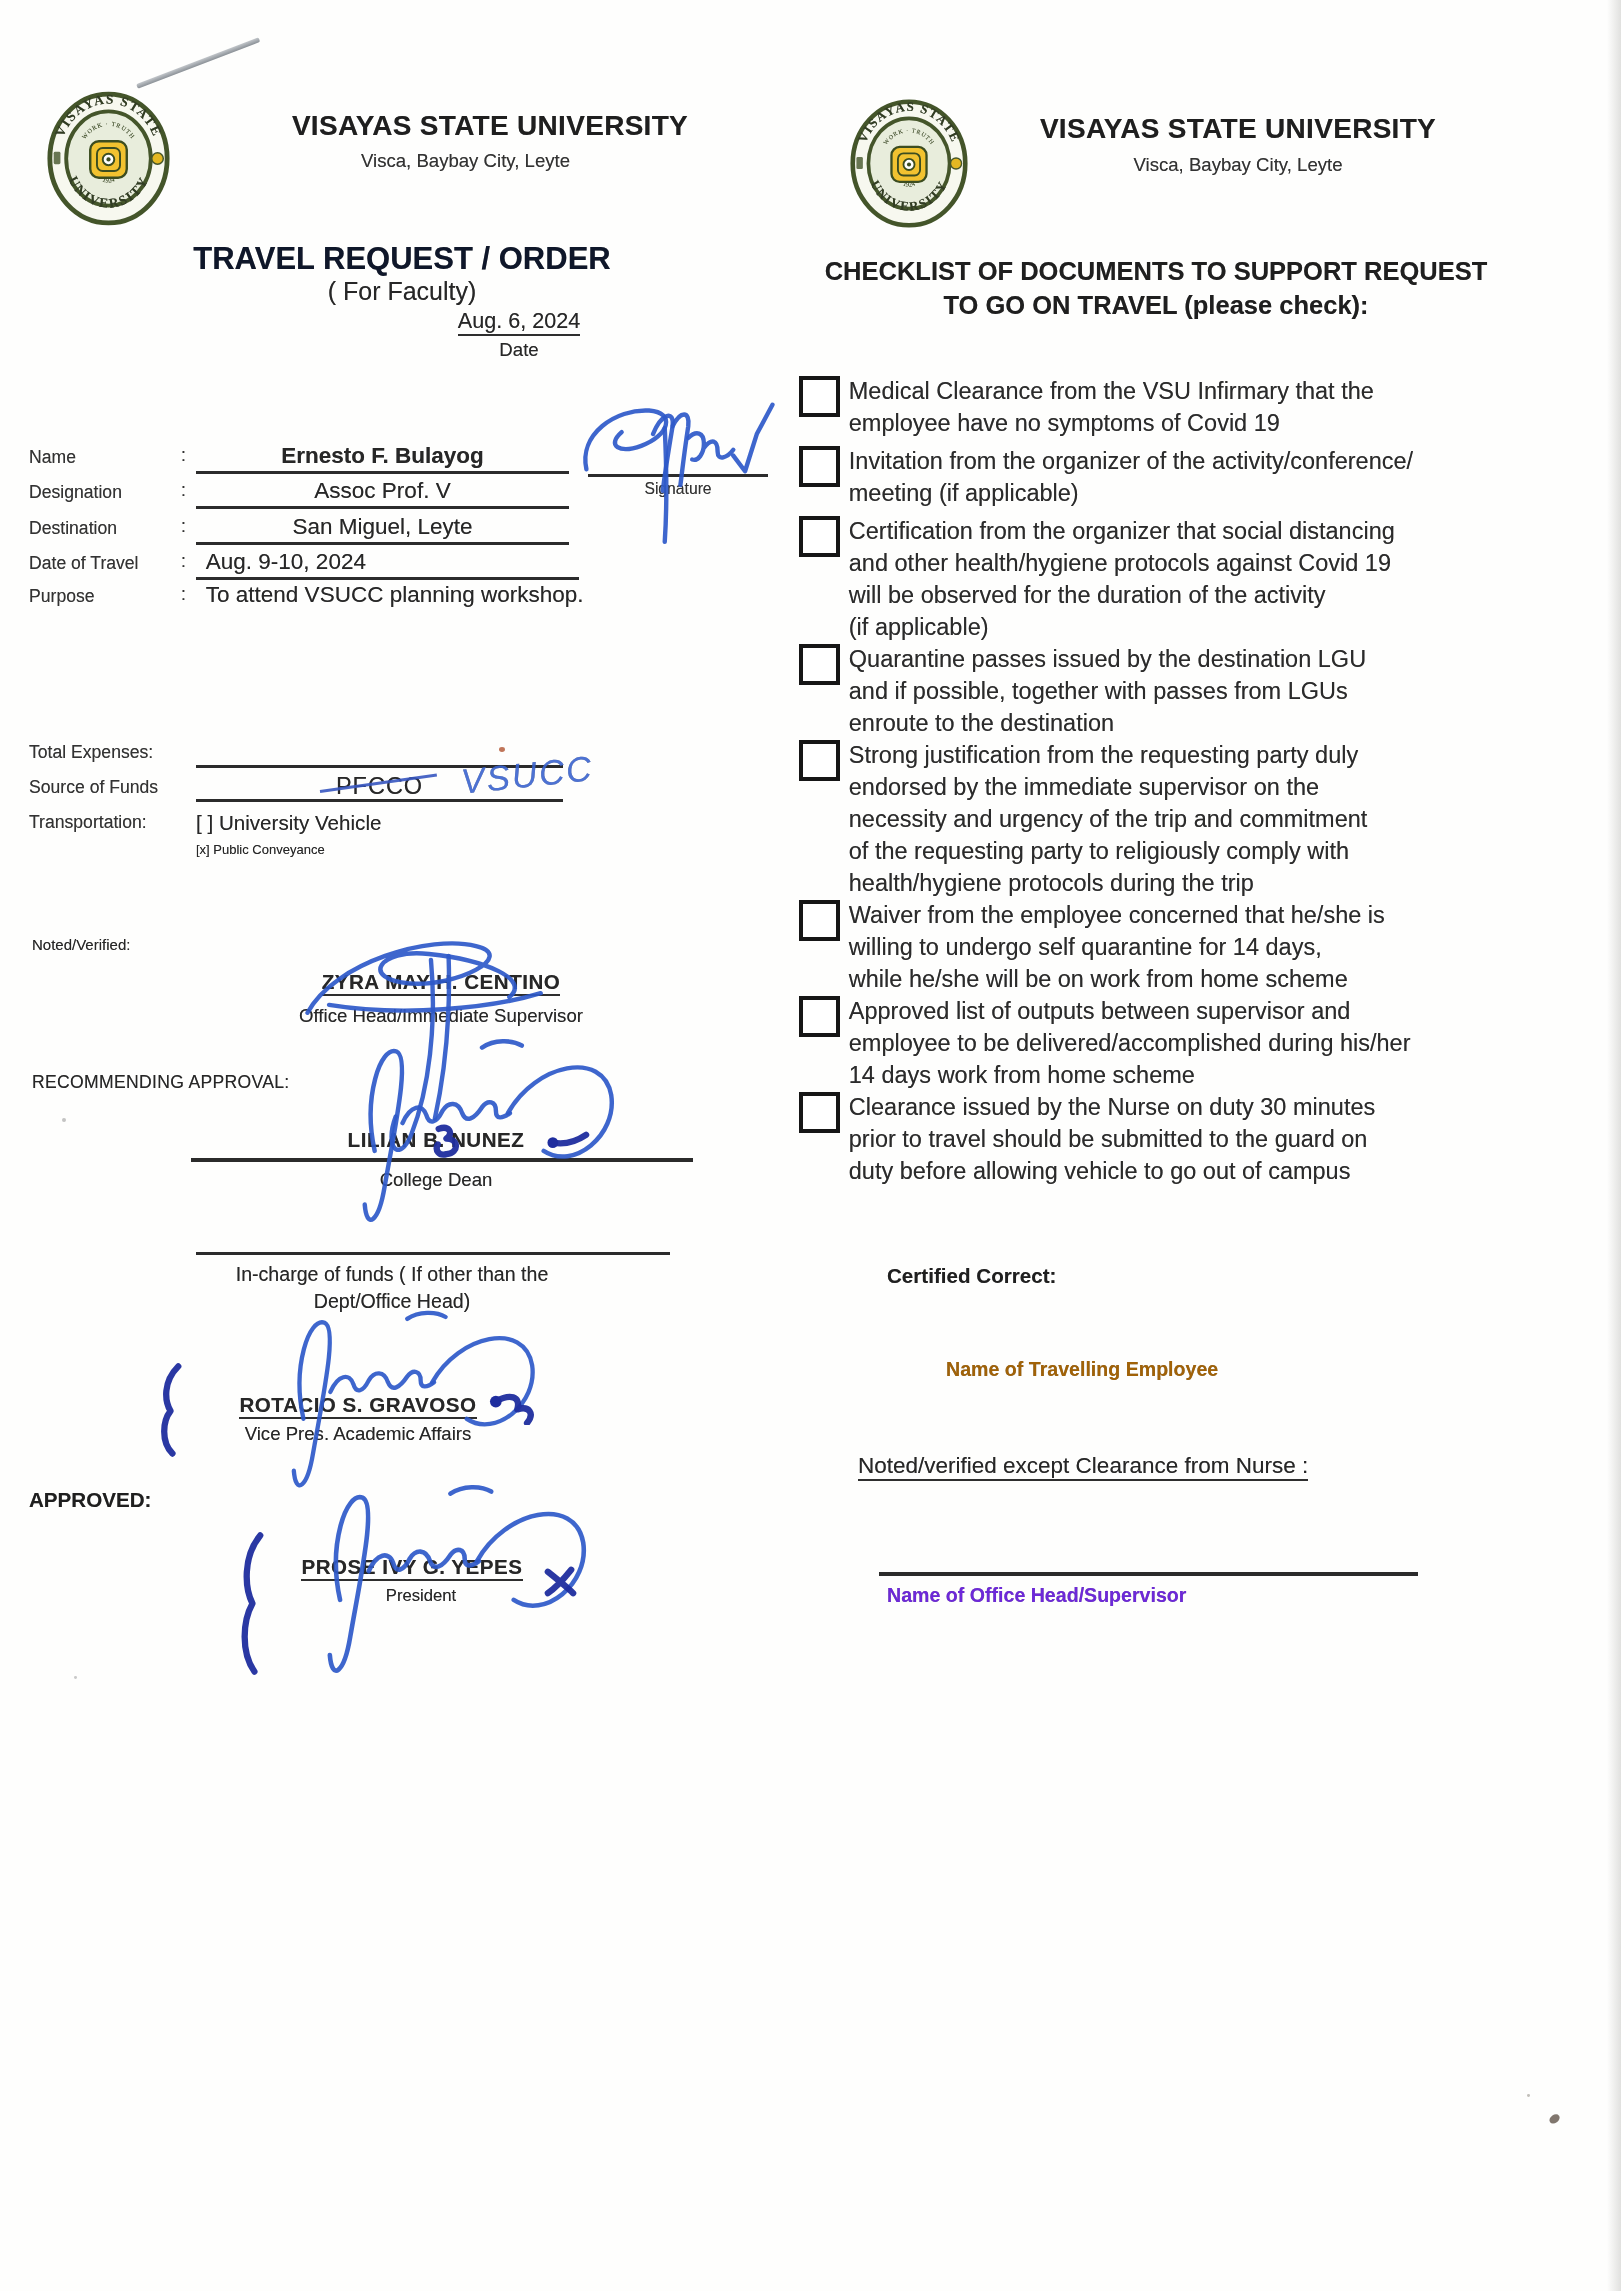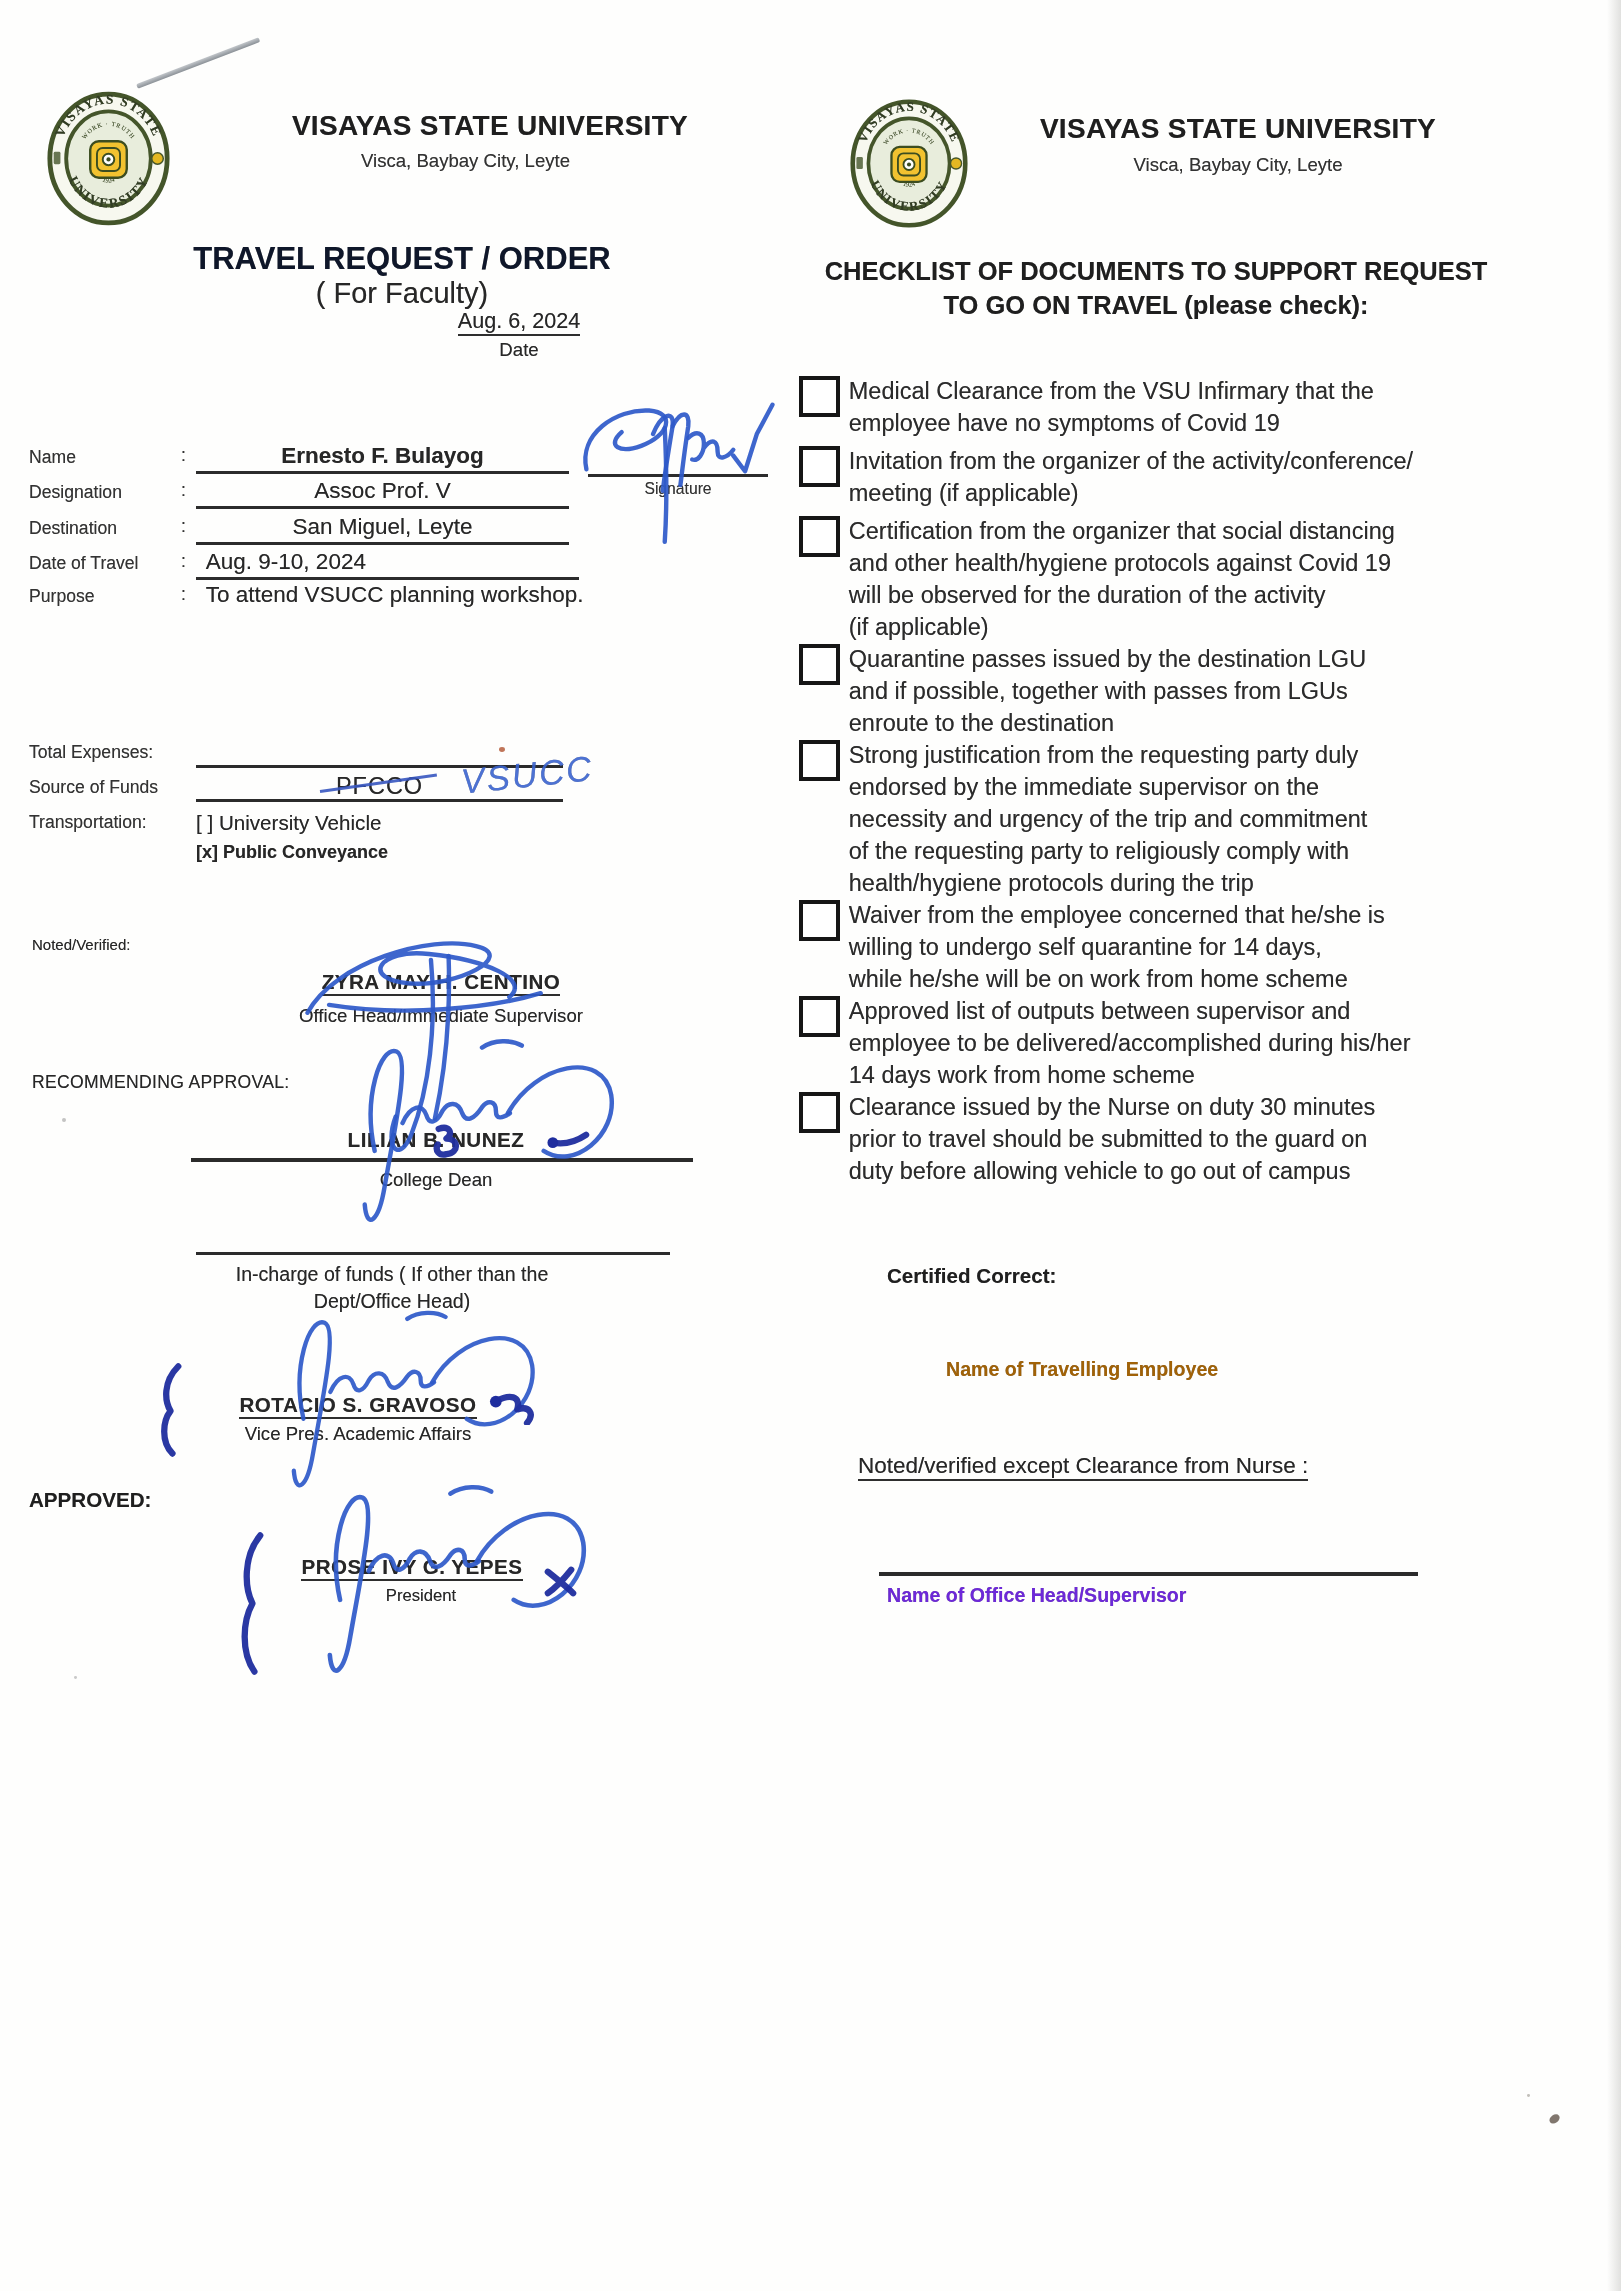--- a/index.html
+++ b/index.html
@@ -72,21 +72,21 @@
     <circle cx="65" cy="72" r="6" fill="#ffffff" stroke="#3c4d20" stroke-width="2"></circle>
     <circle cx="65" cy="72" r="2.2" fill="#3c4d20"></circle>
     <circle cx="116" cy="71" r="6" fill="#e3b722" stroke="#44552a" stroke-width="1.5"></circle>
     <rect x="8" y="64" width="7" height="13" rx="1.5" fill="#44552a" opacity=".8"></rect>
   </svg>
 
   <div class="abs ctr b" style="left:235px;top:110px;width:510px;font-size:28px;letter-spacing:0.3px;color:#1f1f1f;">VISAYAS STATE UNIVERSITY</div>
   <div class="abs ctr" style="left:235px;top:150px;width:461px;font-size:18.6px;color:#333;">Visca, Baybay City, Leyte</div>
 
   <div class="abs ctr b" style="left:147px;top:241px;width:510px;font-size:31px;color:#0f172a;">TRAVEL REQUEST / ORDER</div>
-  <div class="abs ctr" style="left:147px;top:277px;width:510px;font-size:29px;">( For Faculty)</div>
+  <div class="abs ctr" style="left:147px;top:277px;width:510px;font-size:25px;">( For Faculty)</div>
 
   <div class="abs ctr" style="left:421px;top:308px;width:196px;font-size:21.6px;">
     <span class="uline2">Aug. 6, 2024</span>
   </div>
   <div class="abs ctr" style="left:421px;top:339px;width:196px;font-size:18.6px;">Date</div>
 
   <span class="frow-label" style="top:447px;">Name</span>
   <span class="frow-colon" style="top:445px;">:</span>
   <div class="fval vline b" style="top:443px;">Ernesto F. Bulayog</div>
 
@@ -113,21 +113,21 @@
   <div class="rule" style="left:196px;top:765px;width:367px;height:3.4px;"></div>
 
   <span class="frow-label" style="top:777px;">Source of Funds</span>
   <div class="abs ctr" style="left:196px;top:773px;width:367px;font-size:23.5px;letter-spacing:1px;">PFCCO</div>
   <div class="abs" style="left:320px;top:790px;width:118px;height:0;border-top:3.9px solid #3757c0;transform:rotate(-8deg);transform-origin:left center;opacity:.9;"></div>
   <div class="abs" style="left:461px;top:755px;font-size:35px;font-style:italic;color:#3a63cf;transform:rotate(-6deg);letter-spacing:2px;opacity:.9;">VSUCC</div>
   <div class="rule" style="left:196px;top:799px;width:367px;height:3.4px;"></div>
 
   <span class="frow-label" style="top:812px;">Transportation:</span>
   <div class="abs" style="left:196px;top:811px;font-size:20.6px;">[ ] University Vehicle</div>
-  <div class="abs" style="left:196px;top:842px;font-size:18px;font-weight:bold;">[x] Public Conveyance</div>
+  <div class="abs" style="left:196px;top:842px;font-size:13px;">[x] Public Conveyance</div>
 
   <div class="abs" style="left:32px;top:936px;font-size:15px;">Noted/Verified:</div>
   <div class="abs ctr" style="left:245px;top:970px;width:392px;">
     <span class="uline b" style="font-size:20.6px;letter-spacing:0.5px;">ZYRA MAY H. CENTINO</span>
   </div>
   <div class="abs ctr" style="left:245px;top:1005px;width:392px;font-size:18.6px;">Office Head/Immediate Supervisor</div>
 
   <div class="abs" style="left:32px;top:1072px;font-size:17.6px;letter-spacing:0.3px;">RECOMMENDING APPROVAL:</div>
   <div class="abs ctr b" style="left:240px;top:1128px;width:392px;font-size:20.6px;letter-spacing:0.5px;">LILIAN B. NUNEZ</div>
   <div class="rule" style="left:191px;top:1158px;width:502px;height:3.9px;"></div>

